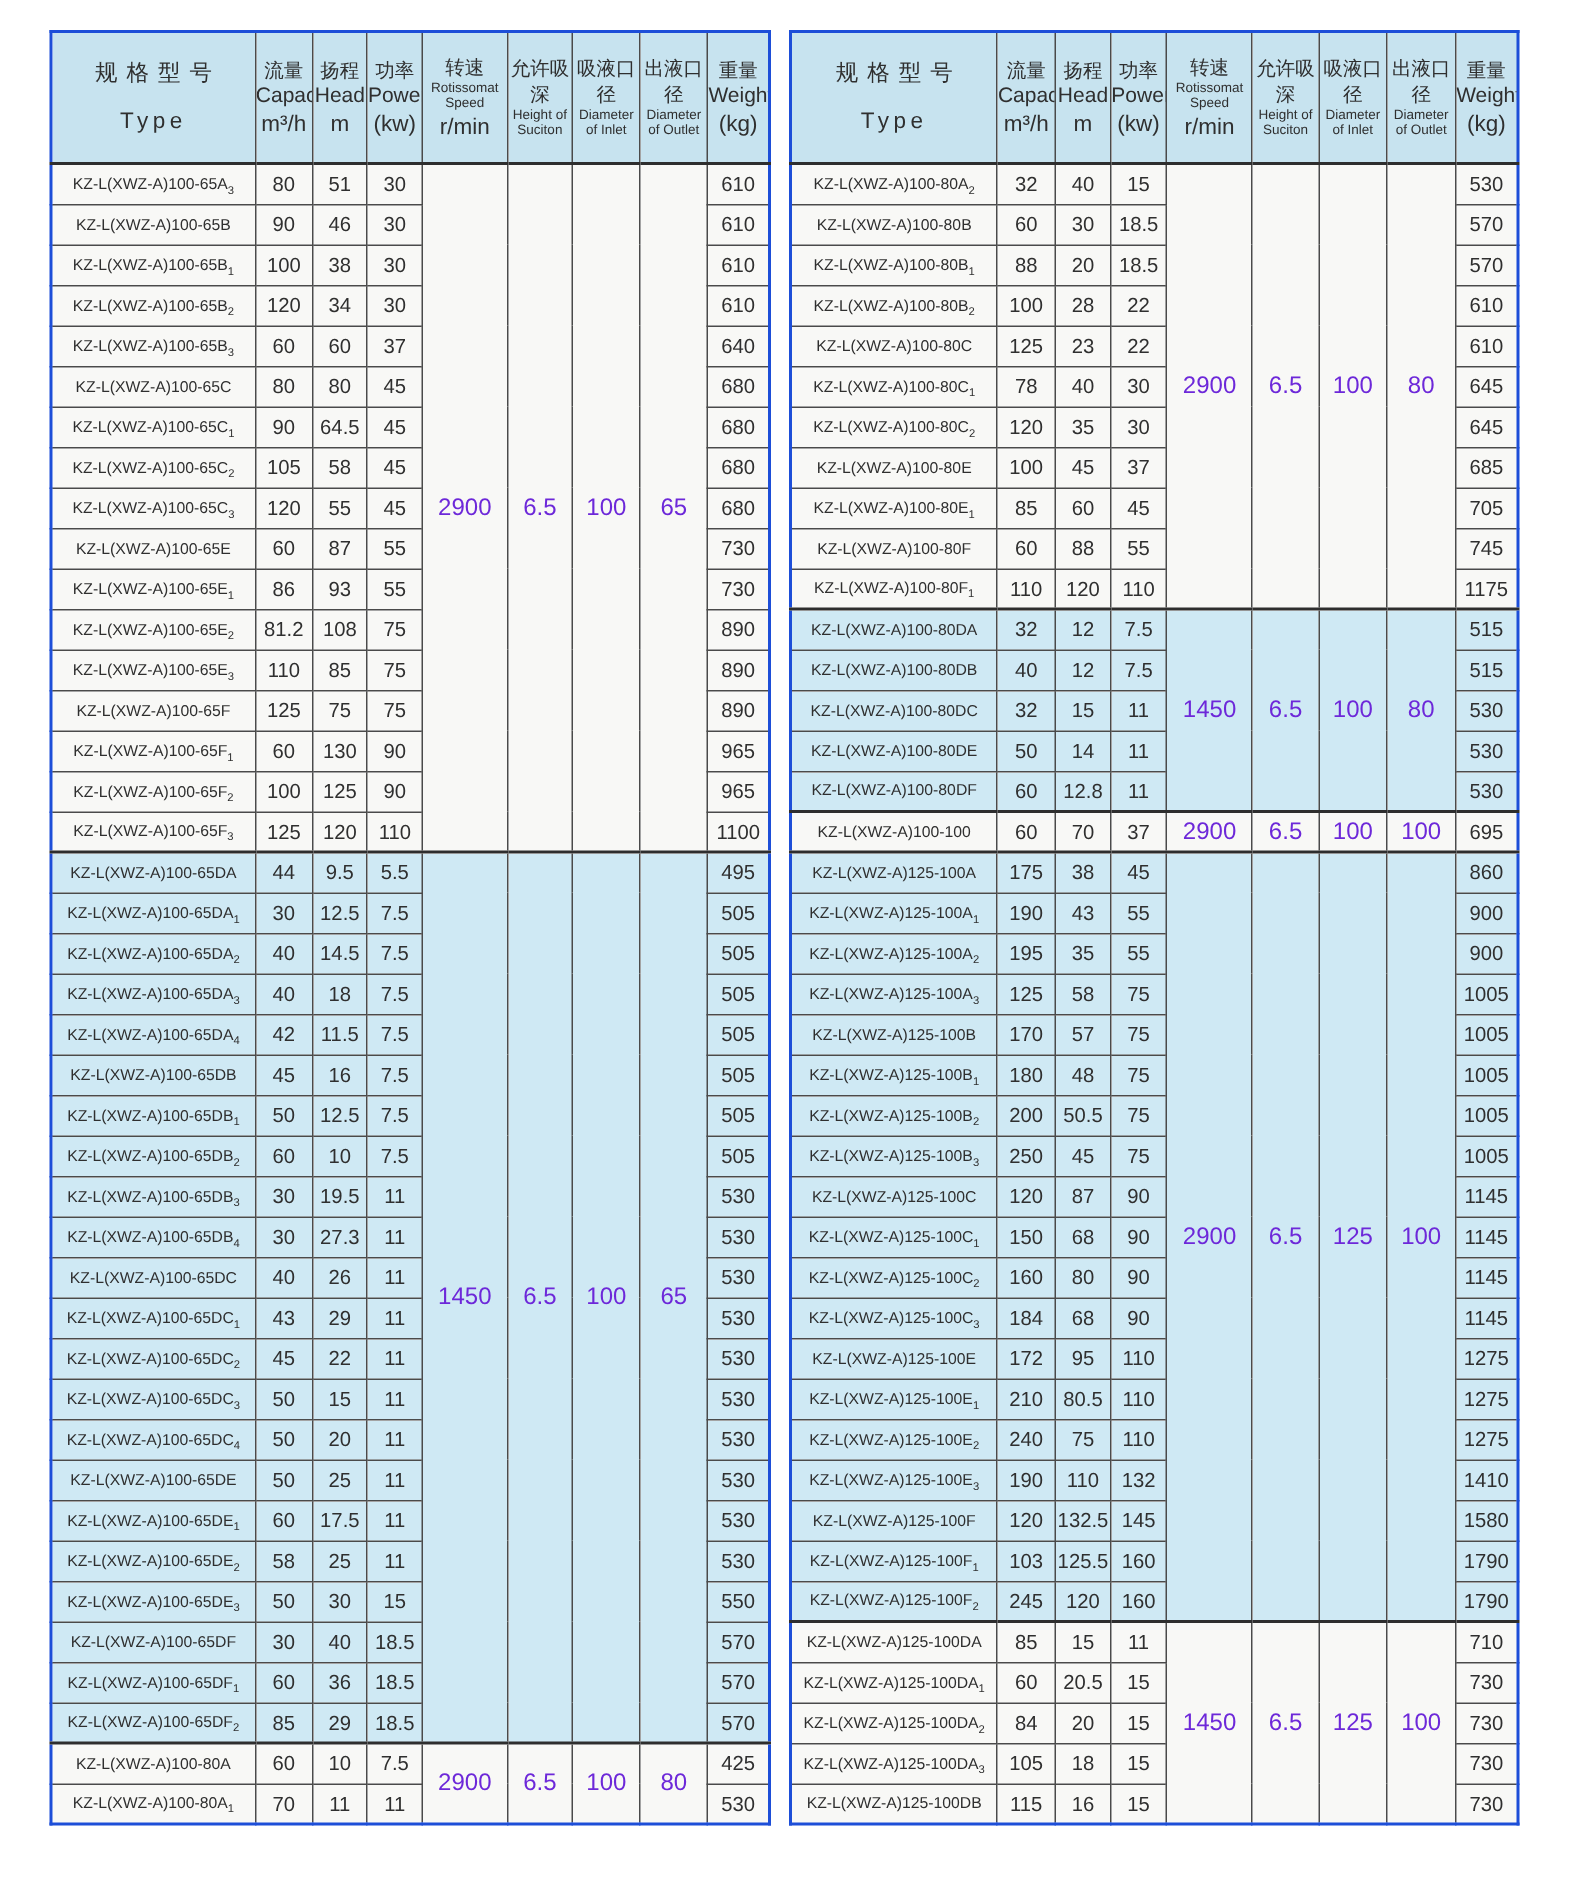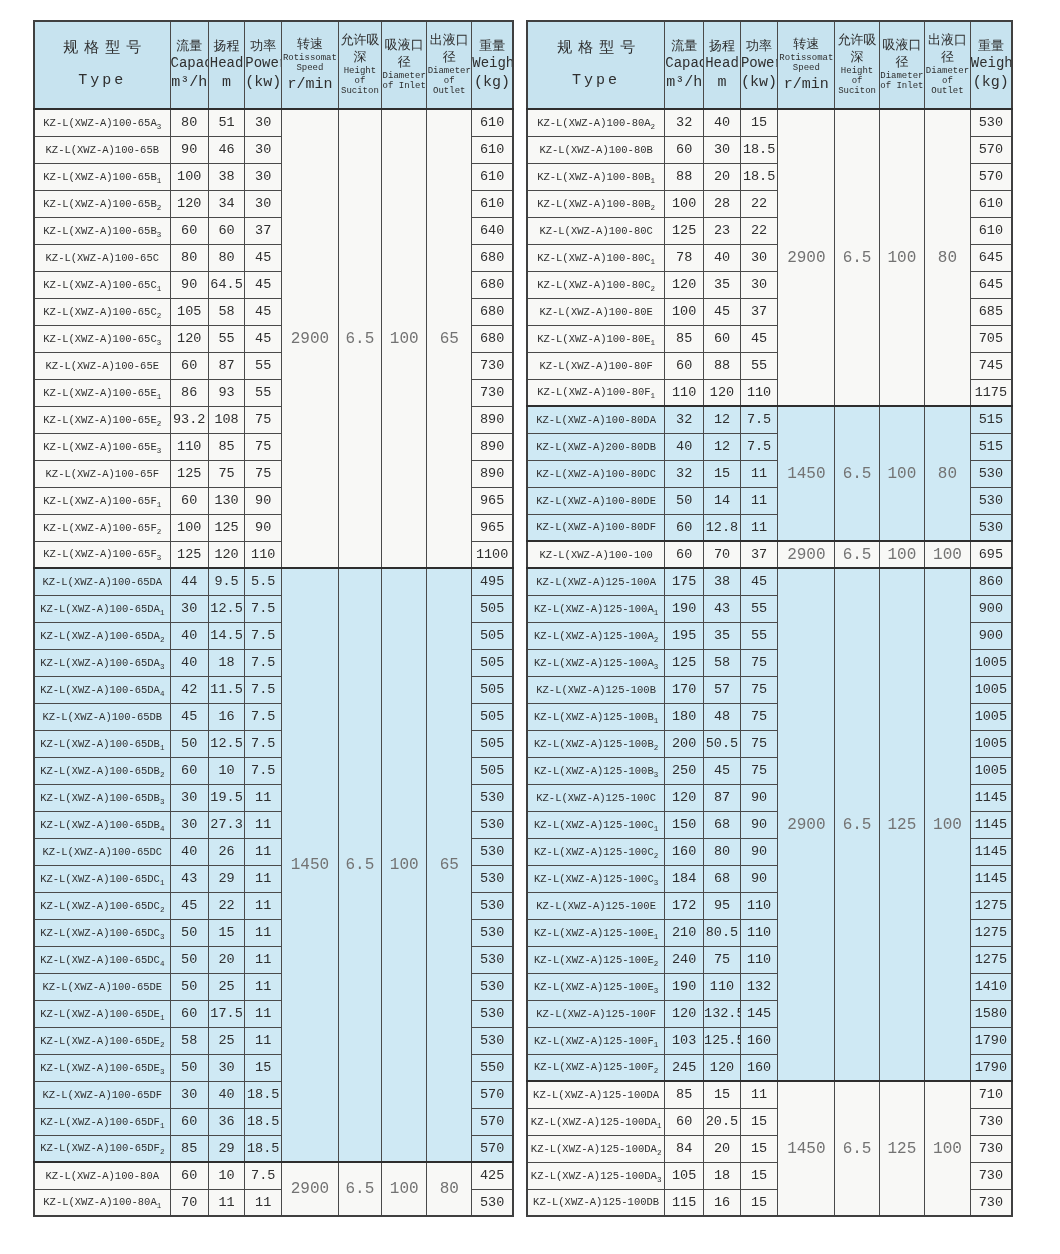--- a/index.html
+++ b/index.html
@@ -8,22 +8,21 @@
     padding:20px 46px 14px 33px;
     display:flex;gap:12px;
     background:#ffffff;
     font-family:"Liberation Sans","DejaVu Sans",sans-serif;
     color:#333;
   }
   .twrap-left{width:481px;flex:0 0 auto;}
   .twrap-right{width:487px;flex:0 0 auto;}
   table.spec{
     border-collapse:collapse;table-layout:fixed;width:100%;
-    border:2px solid #404040;
-    font-family:Liberation Mono, monospace;
+    border:2px solid #1d4ed8;
   }
   table.spec th,table.spec td{
     border:1px solid #4a4a4a;
     text-align:center;vertical-align:middle;
     padding:0;overflow:hidden;
   }
   
   col.col-type{width:28.4%}
   col.col-capacity{width:8.0%}
   col.col-head{width:7.6%}
@@ -49,21 +48,21 @@
   table.spec tbody tr{height:27px;}
   tr.white td{background:#f8f8f6;}
   tr.blue td{background:#cfe9f4;}
   tr.group-start td{border-top:2px solid #2e2e2e;}
   td.type{
     text-align:left;padding-left:7px;
     font-size:10.5px;white-space:nowrap;color:#2f2f2f;
   }
   td.type sub{font-size:7.5px;line-height:0;}
   td.num{font-size:13.5px;color:#2f2f2f;}
-  td.merge{font-size:16px;color:#737373;}
+  td.merge{font-size:16px;color:#6d28d9;}
 </style>
 </head>
 <body>
 
 <div class="page">
   <div class="twrap-left">
     <table class="spec">
         <colgroup>
           <col class="col-type">
           <col class="col-capacity">
@@ -197,21 +196,21 @@
           </tr>
           <tr class="white">
             <td class="type"><span>KZ-L(XWZ-A)100-65E</span><sub>1</sub></td>
             <td class="num">86</td>
             <td class="num">93</td>
             <td class="num">55</td>
             <td class="num">730</td>
           </tr>
           <tr class="white">
             <td class="type"><span>KZ-L(XWZ-A)100-65E</span><sub>2</sub></td>
-            <td class="num">93.2</td>
+            <td class="num">81.2</td>
             <td class="num">108</td>
             <td class="num">75</td>
             <td class="num">890</td>
           </tr>
           <tr class="white">
             <td class="type"><span>KZ-L(XWZ-A)100-65E</span><sub>3</sub></td>
             <td class="num">110</td>
             <td class="num">85</td>
             <td class="num">75</td>
             <td class="num">890</td>
@@ -568,21 +567,21 @@
             <td class="num">32</td>
             <td class="num">12</td>
             <td class="num">7.5</td>
             <td class="merge" rowspan="5">1450</td>
             <td class="merge" rowspan="5">6.5</td>
             <td class="merge" rowspan="5">100</td>
             <td class="merge" rowspan="5">80</td>
             <td class="num">515</td>
           </tr>
           <tr class="blue">
-            <td class="type"><span>KZ-L(XWZ-A)200-80DB</span></td>
+            <td class="type"><span>KZ-L(XWZ-A)100-80DB</span></td>
             <td class="num">40</td>
             <td class="num">12</td>
             <td class="num">7.5</td>
             <td class="num">515</td>
           </tr>
           <tr class="blue">
             <td class="type"><span>KZ-L(XWZ-A)100-80DC</span></td>
             <td class="num">32</td>
             <td class="num">15</td>
             <td class="num">11</td>

